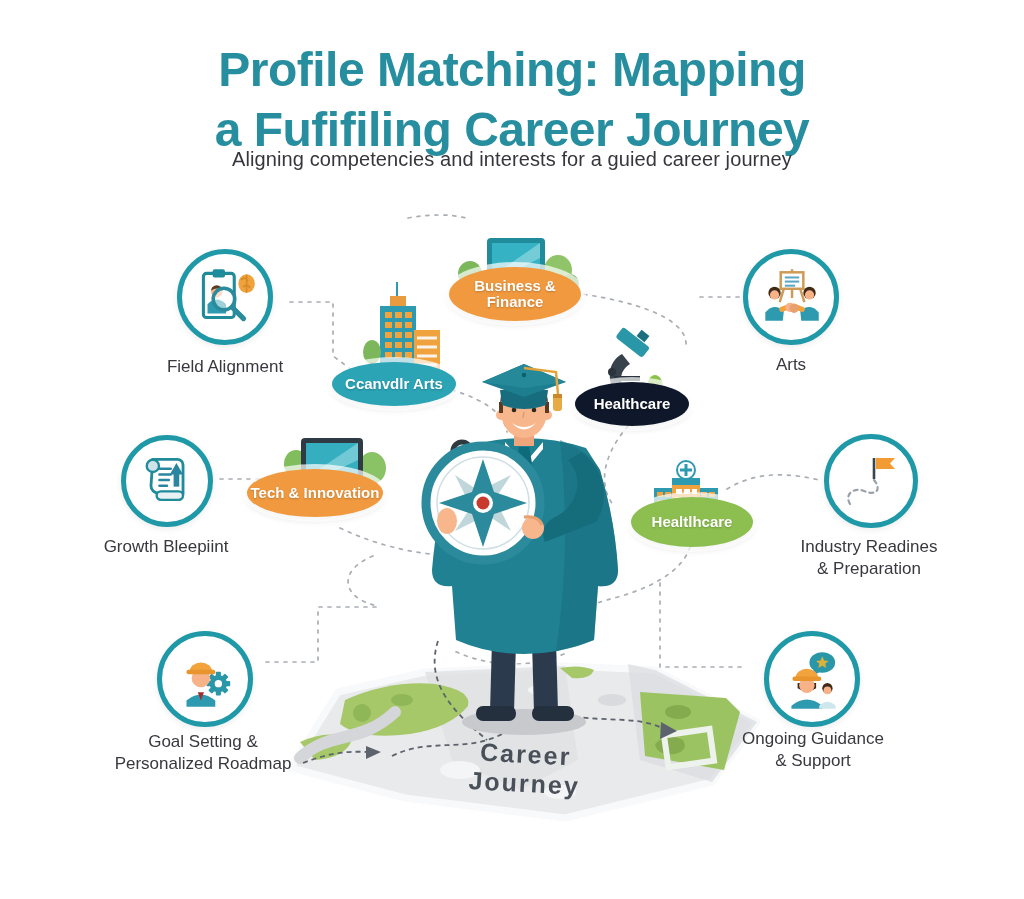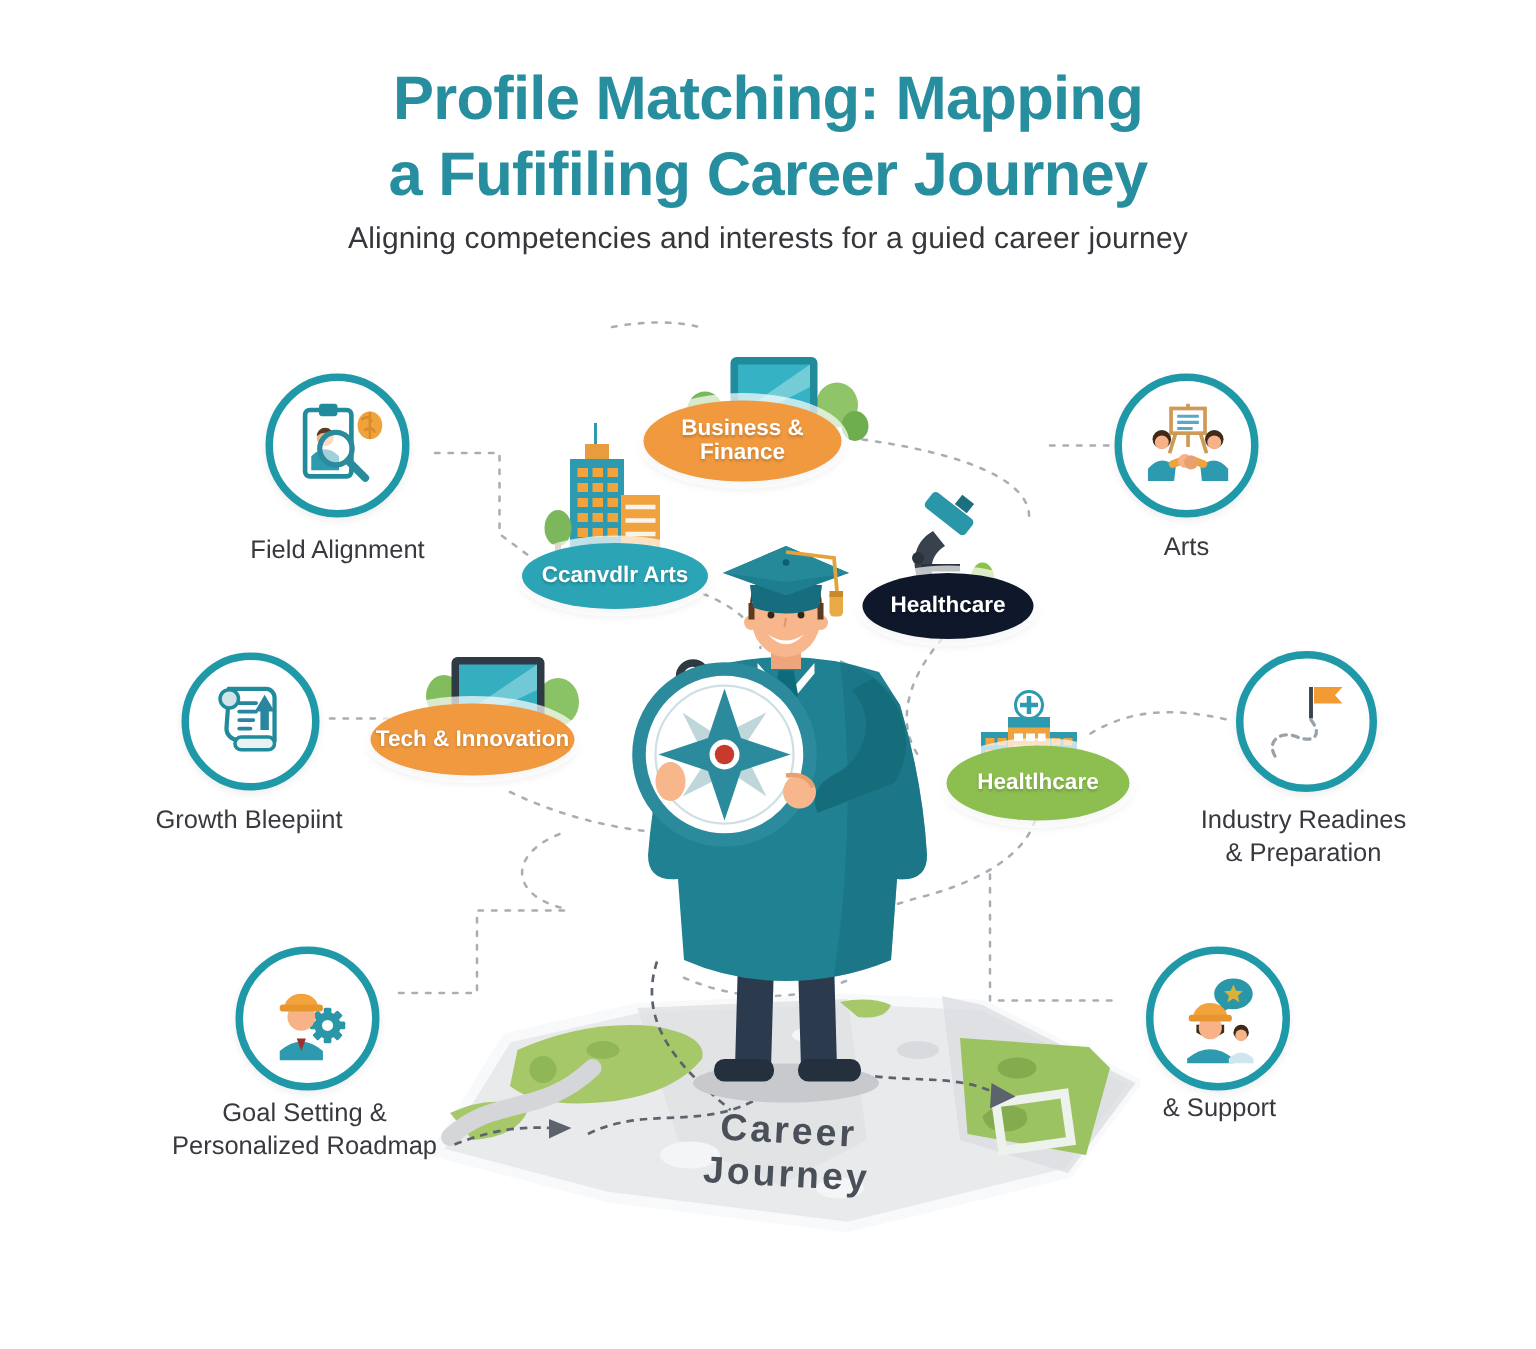--- a/index.html
+++ b/index.html
@@ -4,21 +4,21 @@
 <style>
   html,body{margin:0;padding:0;}
   body{
     width:1024px;height:899px;position:relative;background:#ffffff;overflow:hidden;
     font-family:"Liberation Sans", sans-serif;
   }
   .abs{position:absolute;}
   
   .title{
     left:0;top:40px;width:1024px;text-align:center;
-    color:#268e9e;font-weight:bold;font-size:41px;line-height:1.24;letter-spacing:-0.5px;
+    color:#268e9e;font-weight:bold;font-size:48px;line-height:1.24;letter-spacing:-0.5px;
   }
   .subtitle{
     left:0;top:148px;width:1024px;text-align:center;
     color:#36363c;font-size:20px;letter-spacing:0.1px;
   }
   
   .node-circle{
     border:5px solid #1f98a8;background:#ffffff;border-radius:50%;
     display:flex;align-items:center;justify-content:center;
     box-shadow:0 2px 6px rgba(0,0,0,0.08);
@@ -363,27 +363,28 @@
     <circle cx="30" cy="41" r="7.5" fill="#f7b287"></circle>
     <path d="M19,34 a11,9 0 0 1 22,0 z" fill="#f2a33c"></path>
     <rect x="16" y="32.5" width="28" height="4.5" rx="2" fill="#e8952e"></rect>
     <path d="M15,61 q15,-12 30,0 l0,3 -30,0 z" fill="#2e9ab0"></path>
     <circle cx="50" cy="44" r="5" fill="#3f2a18"></circle>
     <circle cx="50" cy="46" r="3.8" fill="#f7b287"></circle>
     <path d="M42,61 q8,-8 16,0 l0,3 -16,0 z" fill="#cfe7ec"></path>
   </svg>
 </div>
 <div class="abs node-label" style="left:693px;top:728px;width:240px;">
+  <div>Ongoing Guidance</div>
   <div>&amp; Support</div>
 </div>
 
-<div class="abs badge orange" style="left:429px;top:267px;width:132px;height:54px;align-items:center;">
+<div class="abs badge orange" style="left:449px;top:267px;width:132px;height:54px;align-items:center;">
   <span>Business &amp; Finance</span>
 </div>
-<div class="abs badge teal" style="left:348px;top:362px;width:124px;height:44px;">
+<div class="abs badge teal" style="left:332px;top:362px;width:124px;height:44px;">
   <span>Ccanvdlr Arts</span>
 </div>
 <div class="abs badge teal2" style="left:575px;top:382px;width:114px;height:44px;">
   <span>Healthcare</span>
 </div>
 <div class="abs badge orange" style="left:247px;top:469px;width:136px;height:48px;">
   <span>Tech &amp; Innovation</span>
 </div>
 <div class="abs badge green" style="left:631px;top:497px;width:122px;height:50px;">
   <span>Healtlhcare</span>

